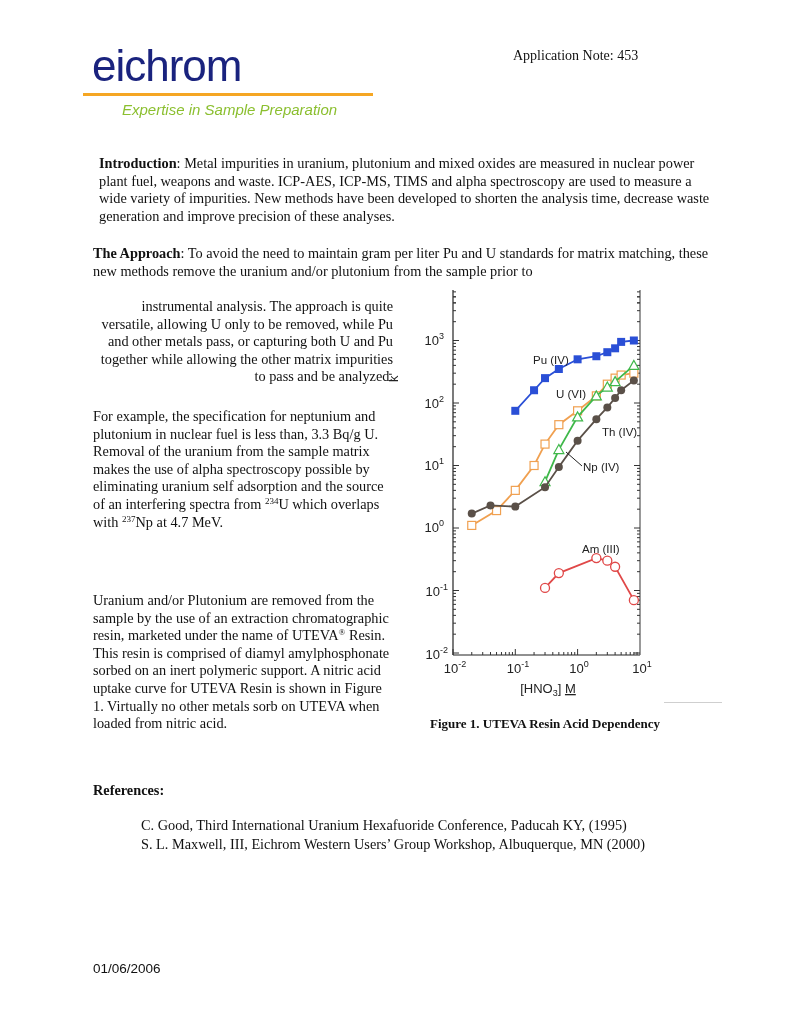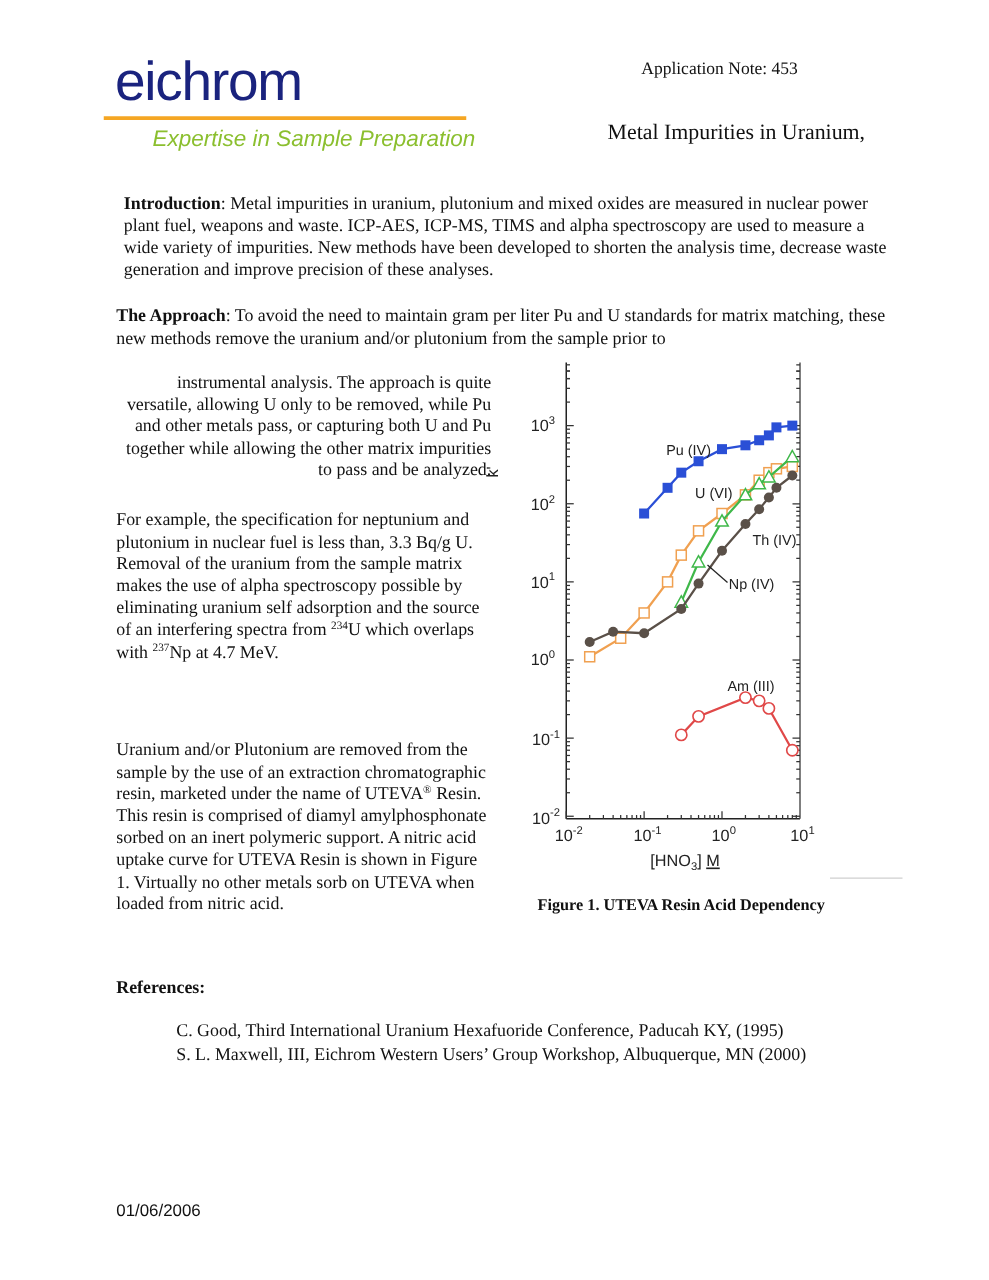--- a/index.html
+++ b/index.html
@@ -3,21 +3,21 @@
 <meta charset="utf-8">
 <style>
   html, body { margin: 0; padding: 0; background: #ffffff; }
   body { width: 791px; height: 1024px; position: relative; overflow: hidden;
          font-family: "Liberation Serif", serif; color: #111; }
   .abs { position: absolute; }
   .logo-word { left: 92px; top: 44px; font-family: "Liberation Sans", sans-serif;
                font-size: 44px; color: #1a237e; letter-spacing: -1px; line-height: 1; }
   .logo-rule { left: 83px; top: 93px; width: 290px; height: 3px; background: #f5a623; }
   .logo-tag { left: 122px; top: 101px; font-family: "Liberation Sans", sans-serif;
-              font-style: italic; font-size: 18px; color: #8bbf2f; }
+              font-style: italic; font-size: 15px; color: #8bbf2f; }
   .appnote { left: 513px; top: 48px; font-size: 14px; }
   .doc-title { left: 486px; top: 95px; font-size: 17.5px; line-height: 21px; text-align: left; }
   .para { font-size: 14.3px; line-height: 17.6px; }
   .para b { font-weight: bold; }
   .p-intro { left: 87px; top: 155px; width: 620px; margin-left: 12px; }
   .p-approach { left: 93px; top: 245px; width: 620px; }
   .p-approach2 { left: 93px; top: 298px; width: 300px; text-align: right; }
   .p-example { left: 93px; top: 408px; width: 300px; }
   .p-uranium { left: 93px; top: 592px; width: 300px; }
   sup { font-size: 9px; vertical-align: 5px; line-height: 0; }
@@ -30,21 +30,20 @@
 </style>
 </head>
 <body>
 
 <div class="abs logo-word">eichrom</div>
 <div class="abs logo-rule"></div>
 <div class="abs logo-tag">Expertise in Sample Preparation</div>
 
 <div class="abs appnote">Application Note: 453</div>
 <div class="abs doc-title">
-  <div>Metal Impurities in Uranium,</div>
 </div>
 
 <div class="abs para p-intro"><b>Introduction</b><span>:  Metal impurities in uranium, plutonium and mixed oxides are measured in nuclear power plant fuel, weapons and waste.  ICP-AES, ICP-MS, TIMS and alpha spectroscopy are used to measure a wide variety of impurities.  New methods have been developed to shorten the analysis time, decrease waste generation and improve precision of these analyses.</span></div>
 
 <div class="abs para p-approach"><b>The Approach</b><span>:  To avoid the need to maintain gram per liter Pu and U standards for matrix matching, these new methods remove the uranium and/or plutonium from the sample prior to</span></div>
 <div class="abs para p-approach2">instrumental analysis.  The approach is quite versatile, allowing  U only to be removed, while Pu and other metals pass, or capturing both U and Pu together while allowing the other matrix impurities to pass and be analyzed.</div>
 
 <div class="abs para p-example"><span>For example, the specification for neptunium and plutonium in nuclear fuel is less than, 3.3 Bq/g U.  Removal of the uranium from the sample matrix makes the use of alpha spectroscopy possible by eliminating uranium self adsorption and the source of an interfering spectra from </span><sup>234</sup><span>U which overlaps with </span><sup>237</sup><span>Np at 4.7 MeV.</span></div>
 
 <div class="abs para p-uranium"><span>Uranium and/or Plutonium are removed from the sample by the use of an extraction chromatographic resin, marketed under the name of UTEVA</span><sup>®</sup><span> Resin.  This resin is comprised of diamyl amylphosphonate sorbed on an inert polymeric support.  A nitric acid uptake curve for UTEVA Resin is shown in Figure 1.  Virtually no other metals sorb on UTEVA when loaded from nitric acid.</span></div>

